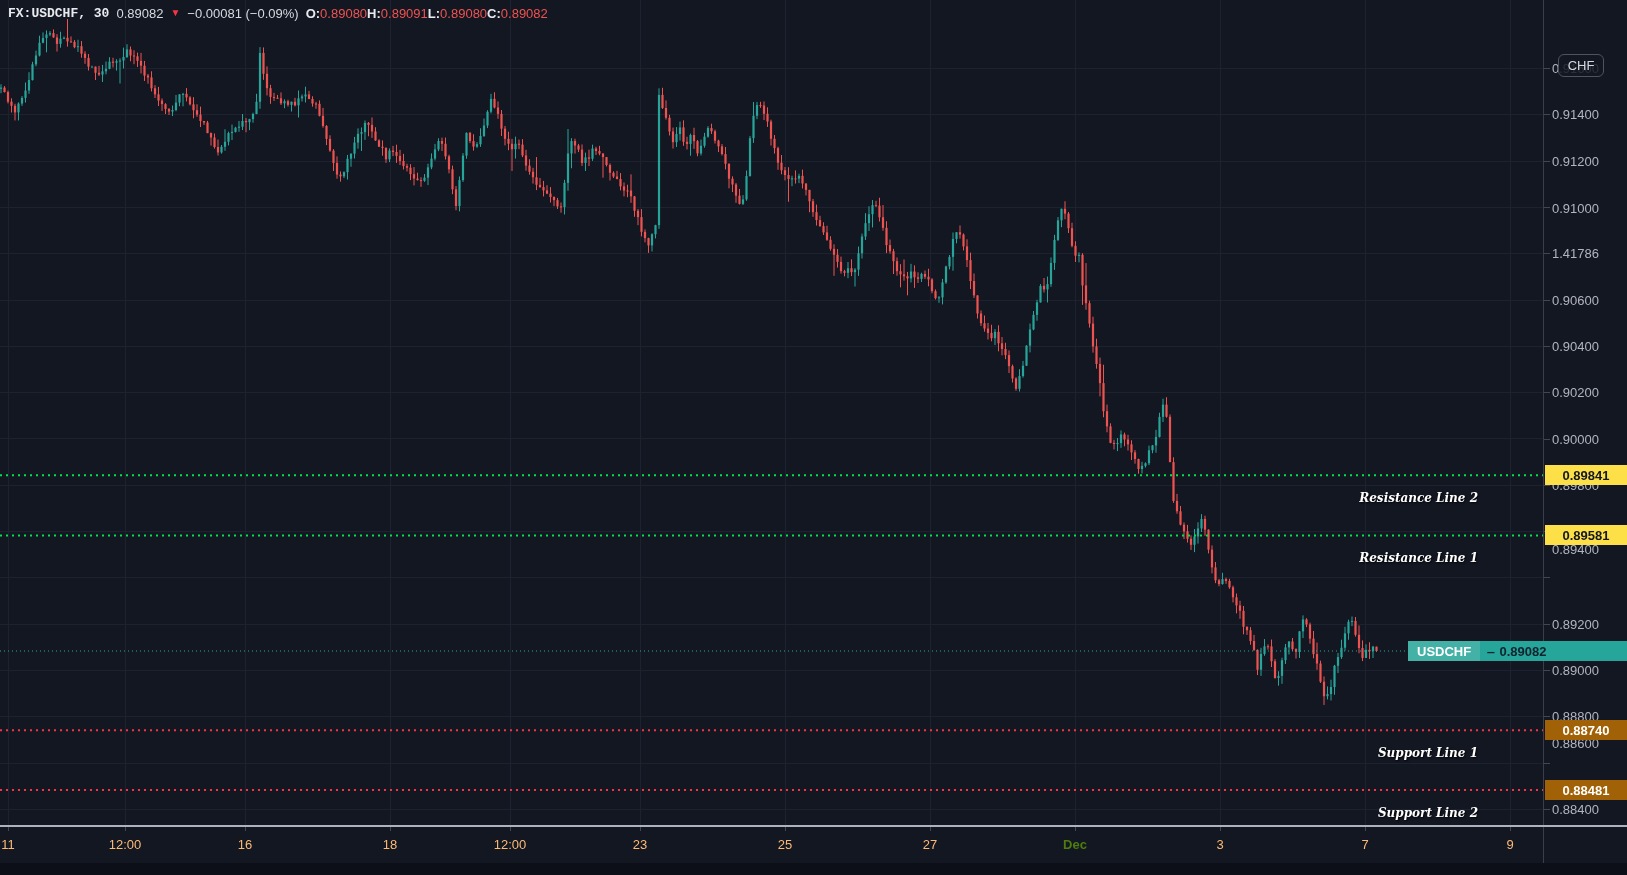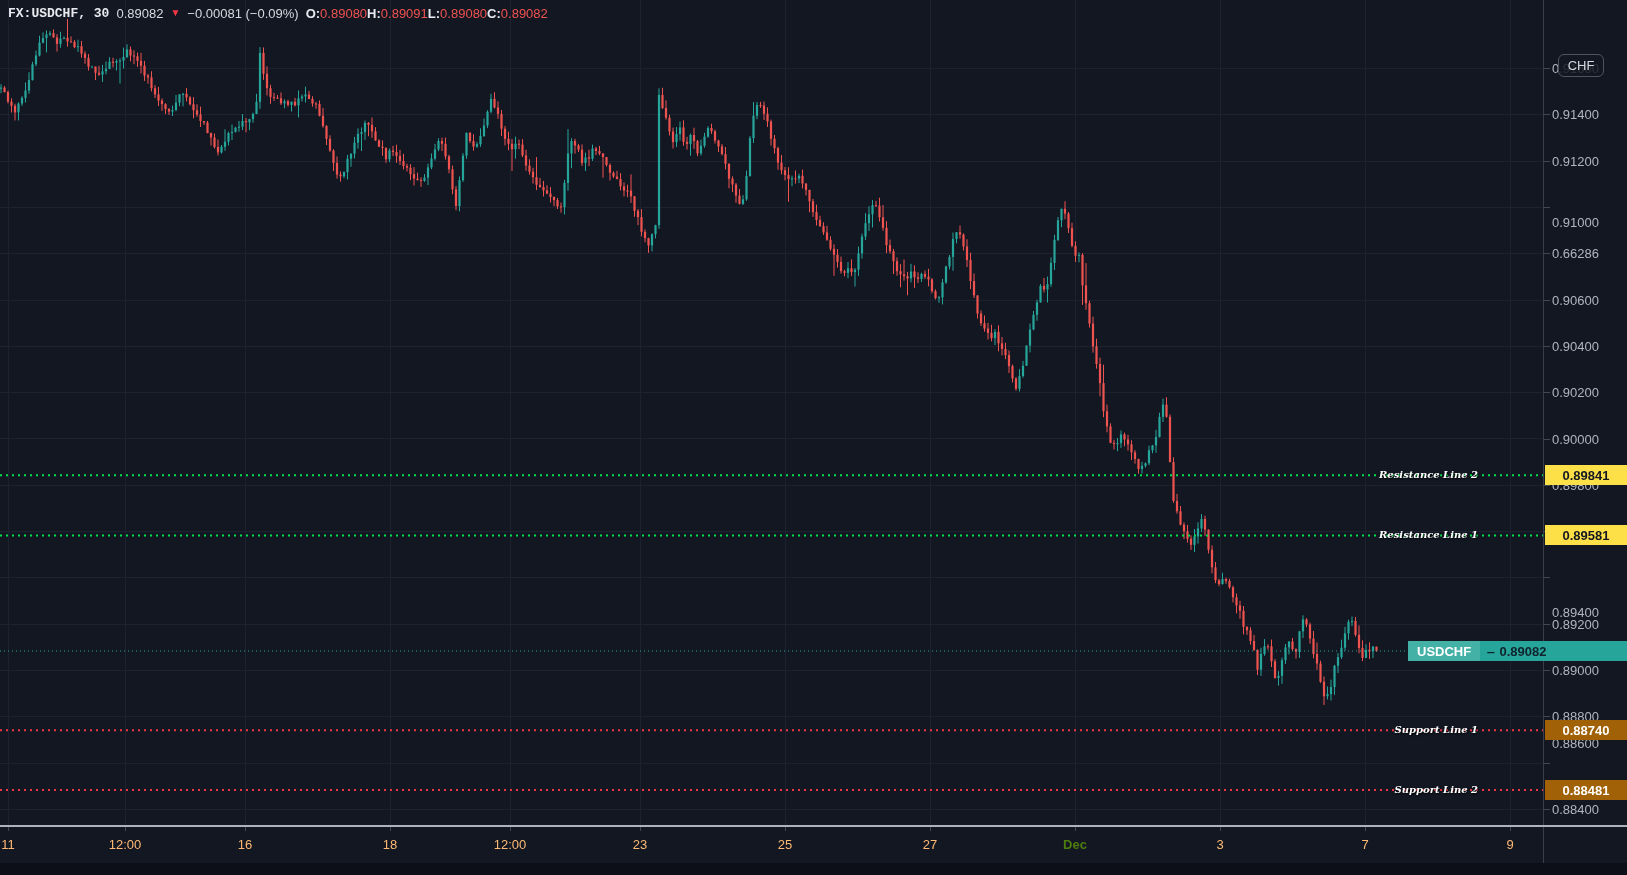--- a/index.html
+++ b/index.html
@@ -28,22 +28,22 @@
   .lvl-box.support{background:#a16207;color:#ffffff;}
   
   .cur-tag{position:absolute;left:1408px;width:219px;height:20px;transform:translateY(-50%);
            background:#26a69a;display:flex;align-items:center;z-index:26;font-size:13px;font-weight:bold;}
   .cur-sym{background:#43b1a6;color:#ffffff;height:100%;display:flex;align-items:center;
            padding:0 9px;}
   .cur-dash{color:#10232e;padding:0 5px 0 7px;}
   .cur-price{color:#10232e;}
   
   .lvl-name{position:absolute;transform:translateY(-55%);right:149px;font-family:"DejaVu Serif",serif;
-            font-style:italic;font-weight:bold;font-size:10px;color:#ffffff;z-index:15;
-            text-shadow:1px 1px 2px rgba(0,0,0,.85);white-space:nowrap;cursor:move;}
+            font-style:italic;font-weight:bold;font-size:12px;color:#ffffff;z-index:15;
+            text-shadow:1px 1px 2px rgba(0,0,0,.85);white-space:nowrap;cursor:move;margin-top:24px;}
   
   .separator{position:absolute;left:0;top:825px;width:1627px;height:2px;background:#aeb2bc;z-index:22;}
   .time-axis{position:absolute;left:0;top:827px;width:1627px;height:36px;background:#131722;z-index:21;}
   .time-axis .vborder{position:absolute;left:1543px;top:0;width:1px;height:36px;background:#3a3e4a;}
   .ttick{position:absolute;top:10px;transform:translateX(-50%);font-size:13px;color:#fdba74;}
   .ttick.major{color:#4d7c0f;font-weight:bold;}
   .ttick-dash{position:absolute;top:0;width:1px;height:4px;background:#434651;}
   .bottom-strip{position:absolute;left:0;top:863px;width:1627px;height:12px;background:#0c0f17;}
   svg{position:absolute;left:0;top:0;}
 </style>
@@ -903,37 +903,37 @@
       <div class="lvl-name" style="top: 790.12px;">Support Line 2</div>
     </div>
 
   <div class="price-axis" id="price-axis">
       <div class="ptick" style="top: 68.1296px;">0.91600</div>
       <div class="ptick-dash" style="top: 68.1296px;"></div>
       <div class="ptick" style="top: 114.426px;">0.91400</div>
       <div class="ptick-dash" style="top: 114.426px;"></div>
       <div class="ptick" style="top: 160.722px;">0.91200</div>
       <div class="ptick-dash" style="top: 160.722px;"></div>
-      <div class="ptick" style="top: 222px;">0.91000</div>
+      <div class="ptick" style="top: 208px;">0.91000</div>
       <div class="ptick-dash" style="top: 207.019px;"></div>
-      <div class="ptick" style="top: 253.315px;">0.66286</div>
+      <div class="ptick" style="top: 253.315px;">1.41786</div>
       <div class="ptick-dash" style="top: 253.315px;"></div>
       <div class="ptick" style="top: 299.611px;">0.90600</div>
       <div class="ptick-dash" style="top: 299.611px;"></div>
       <div class="ptick" style="top: 345.907px;">0.90400</div>
       <div class="ptick-dash" style="top: 345.907px;"></div>
       <div class="ptick" style="top: 392.204px;">0.90200</div>
       <div class="ptick-dash" style="top: 392.204px;"></div>
       <div class="ptick" style="top: 438.5px;">0.90000</div>
       <div class="ptick-dash" style="top: 438.5px;"></div>
       <div class="ptick" style="top: 484.796px;">0.89800</div>
       <div class="ptick-dash" style="top: 484.796px;"></div>
       <div class="ptick" style="top: 531.093px;">0.89600</div>
       <div class="ptick-dash" style="top: 531.093px;"></div>
-      <div class="ptick" style="top: 612px; text-align: right;">0.89400</div>
+      <div class="ptick" style="top: 549px; text-align: right;">0.89400</div>
       <div class="ptick-dash" style="top: 577.389px;"></div>
       <div class="ptick" style="top: 623.685px;">0.89200</div>
       <div class="ptick-dash" style="top: 623.685px;"></div>
       <div class="ptick" style="top: 669.981px;">0.89000</div>
       <div class="ptick-dash" style="top: 669.981px;"></div>
       <div class="ptick" style="top: 716.278px;">0.88800</div>
       <div class="ptick-dash" style="top: 716.278px;"></div>
       <div class="ptick" style="top: 743px;">0.88600</div>
       <div class="ptick-dash" style="top: 762.574px;"></div>
       <div class="ptick" style="top: 808.87px;">0.88400</div>

